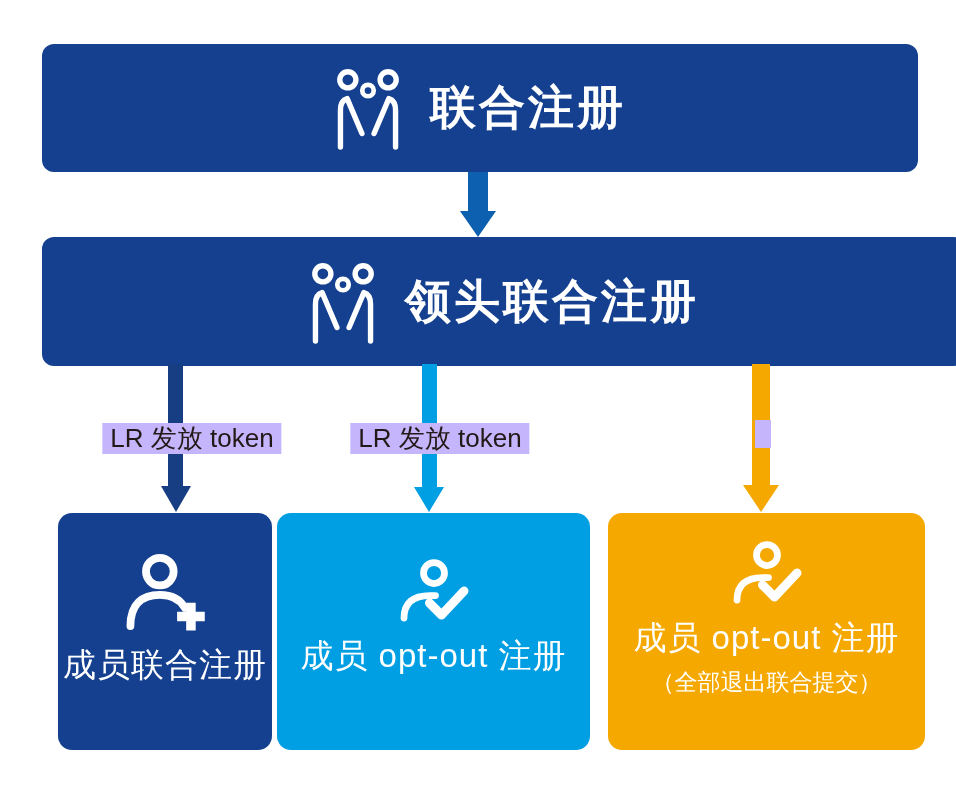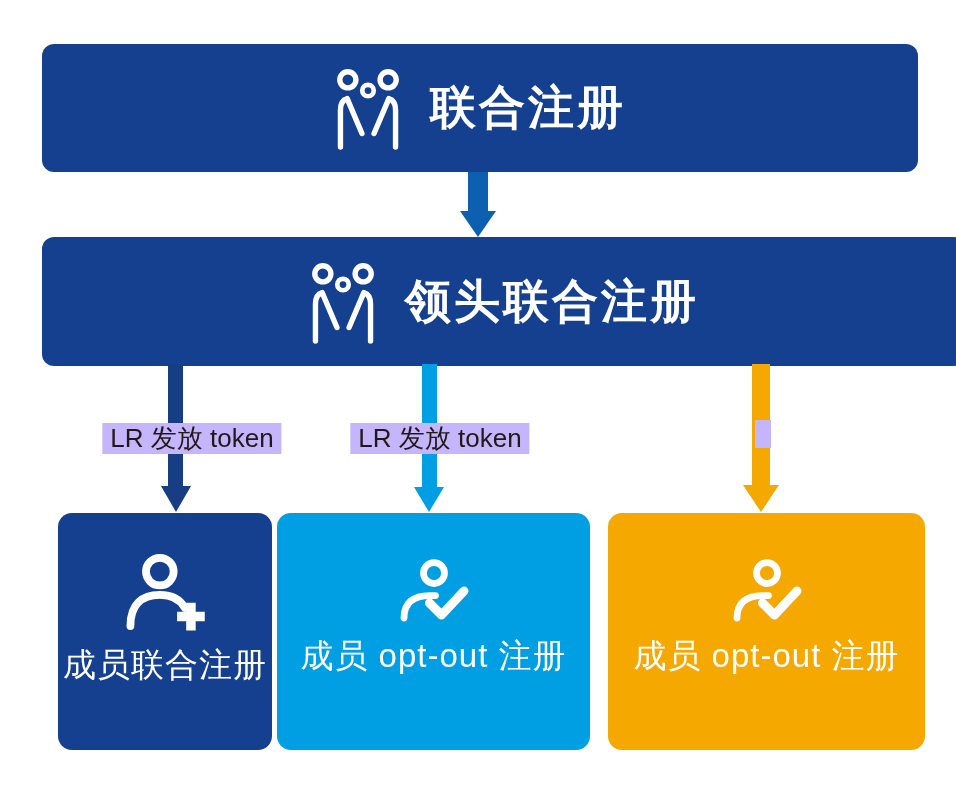--- a/index.html
+++ b/index.html
@@ -134,15 +134,16 @@
     <span class="node-title">成员 opt-out 注册</span>
   </div>
 
   <div class="node orange bottom-node" style="left:608px;top:513px;width:317px;height:237px;">
     <svg class="icon-svg" width="78" height="66" viewBox="0 0 104 88">
       <circle cx="52" cy="20" r="14" fill="none" stroke="#fff" stroke-width="9"></circle>
       <path d="M12 80 C12 60 24 50 46 50 L54 50" fill="none" stroke="#fff" stroke-width="9" stroke-linecap="round"></path>
       <path d="M46 60 L62 76 L92 44" fill="none" stroke="#fff" stroke-width="12" stroke-linecap="round" stroke-linejoin="round"></path>
     </svg>
     <span class="node-title">成员 opt-out 注册</span>
+    <span class="node-subtitle">（全部退出联合提交）</span>
   </div>
 
 </div>
 
 </body></html>

